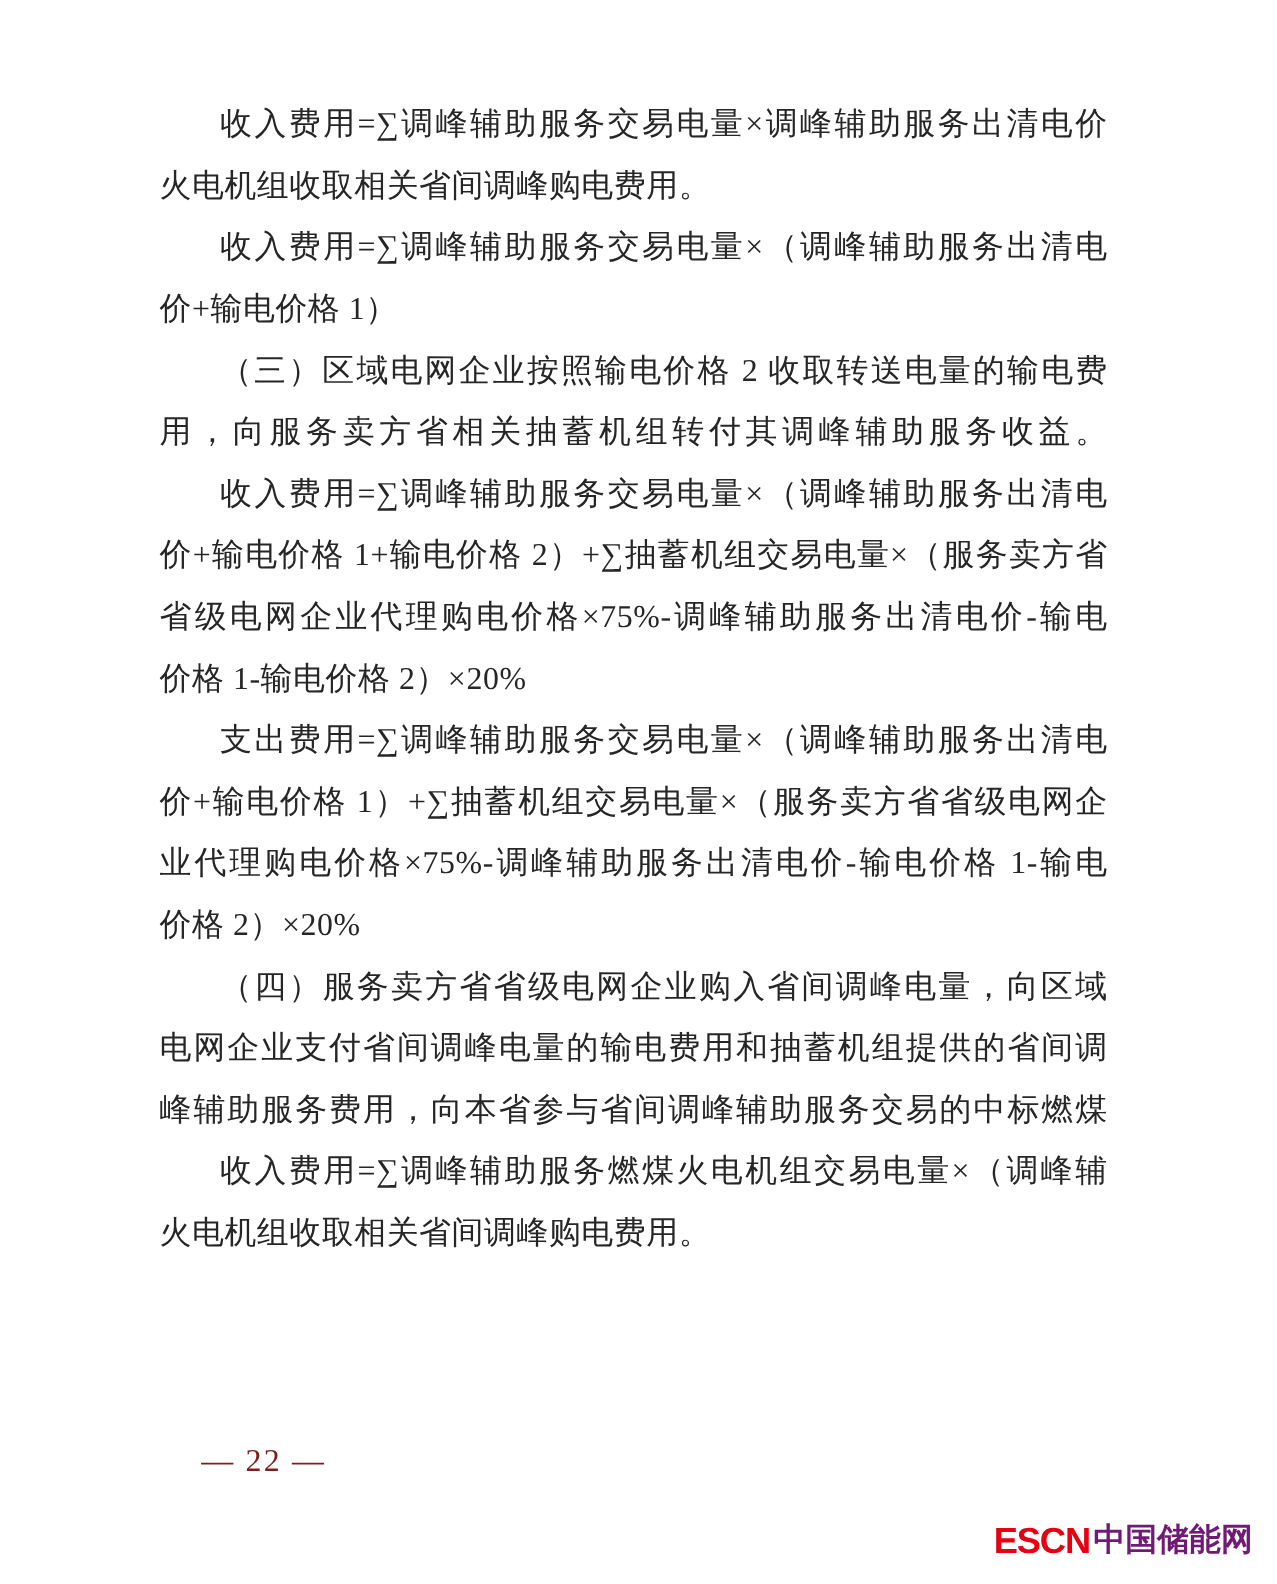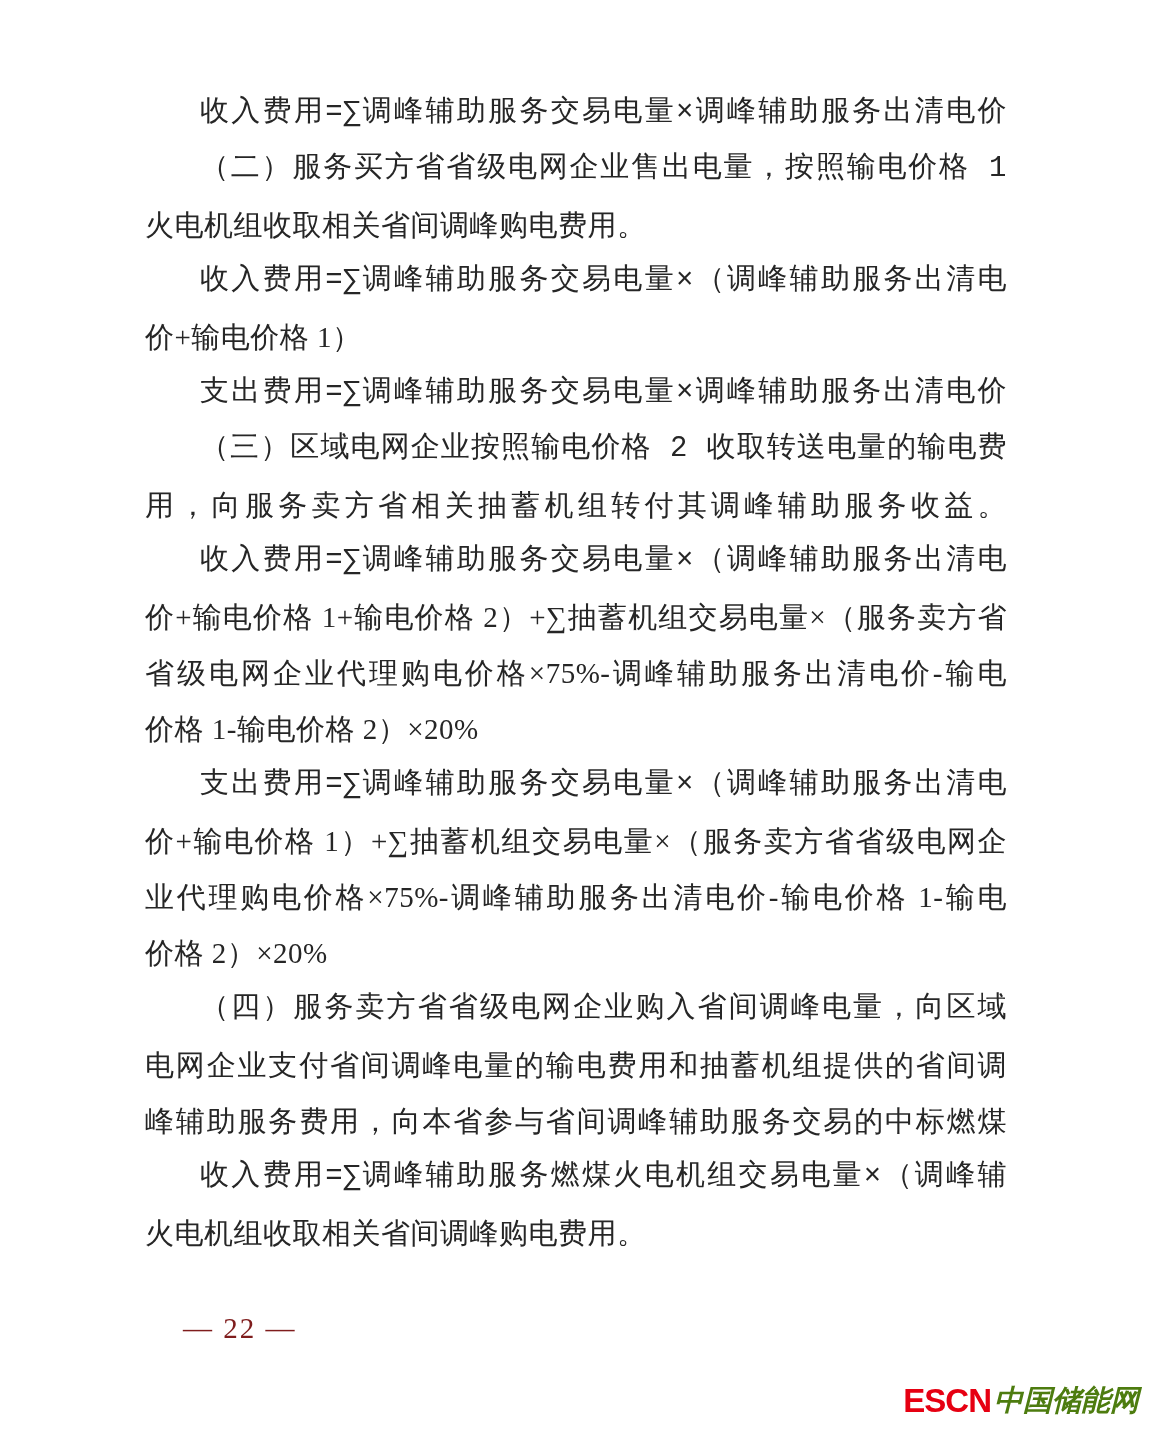--- a/index.html
+++ b/index.html
@@ -26,21 +26,21 @@
   }
 
   .line {
     height: 56px;
     text-align: justify;
     text-align-last: justify;
     text-justify: inter-character;
     overflow: hidden;
   }
 
-  .line.indent { text-indent: 55px; font-family: Liberation Mono, monospace; }
+  .line.indent { text-indent: 55px; }
 
   .line.short {
     text-align: left;
     text-align-last: auto;
   }
 
   .page-number {
     position: absolute;
     left: 183px;
     top: 1308px;
@@ -77,25 +77,23 @@
     letter-spacing: 0px;
   }
 </style>
 </head>
 <body>
 
 <div class="page">
 
   <div class="doc-body" style="color: rgb(38, 38, 38);">
     <div class="line indent">收入费用=∑调峰辅助服务交易电量×调峰辅助服务出清电价</div>
-    <div class="line indent">（二）服务买方省省级电网企业售出电量，按照输电价格 1</div>
     <div class="line short">火电机组收取相关省间调峰购电费用。</div>
     <div class="line indent">收入费用=∑调峰辅助服务交易电量×（调峰辅助服务出清电</div>
     <div class="line short">价+输电价格 1）</div>
-    <div class="line indent">支出费用=∑调峰辅助服务交易电量×调峰辅助服务出清电价</div>
     <div class="line indent">（三）区域电网企业按照输电价格 2 收取转送电量的输电费</div>
     <div class="line">用，向服务卖方省相关抽蓄机组转付其调峰辅助服务收益。</div>
     <div class="line indent">收入费用=∑调峰辅助服务交易电量×（调峰辅助服务出清电</div>
     <div class="line">价+输电价格 1+输电价格 2）+∑抽蓄机组交易电量×（服务卖方省</div>
     <div class="line">省级电网企业代理购电价格×75%-调峰辅助服务出清电价-输电</div>
     <div class="line short">价格 1-输电价格 2）×20%</div>
     <div class="line indent">支出费用=∑调峰辅助服务交易电量×（调峰辅助服务出清电</div>
     <div class="line">价+输电价格 1）+∑抽蓄机组交易电量×（服务卖方省省级电网企</div>
     <div class="line">业代理购电价格×75%-调峰辅助服务出清电价-输电价格 1-输电</div>
     <div class="line short">价格 2）×20%</div>
@@ -103,16 +101,16 @@
     <div class="line">电网企业支付省间调峰电量的输电费用和抽蓄机组提供的省间调</div>
     <div class="line">峰辅助服务费用，向本省参与省间调峰辅助服务交易的中标燃煤</div>
     <div class="line indent">收入费用=∑调峰辅助服务燃煤火电机组交易电量×（调峰辅</div>
     <div class="line short">火电机组收取相关省间调峰购电费用。</div>
   </div>
 
   <div class="page-number">— 22 —</div>
 
   <div class="watermark">
     <span class="latin" style="color: rgb(230, 0, 18);">ESCN</span>
-    <span class="cjk" style="color: #4d7c0f; font-style: italic;">中国储能网</span>
+    <span class="cjk" style="color: #701a75;">中国储能网</span>
   </div>
 
 </div>
 
 </body></html>

